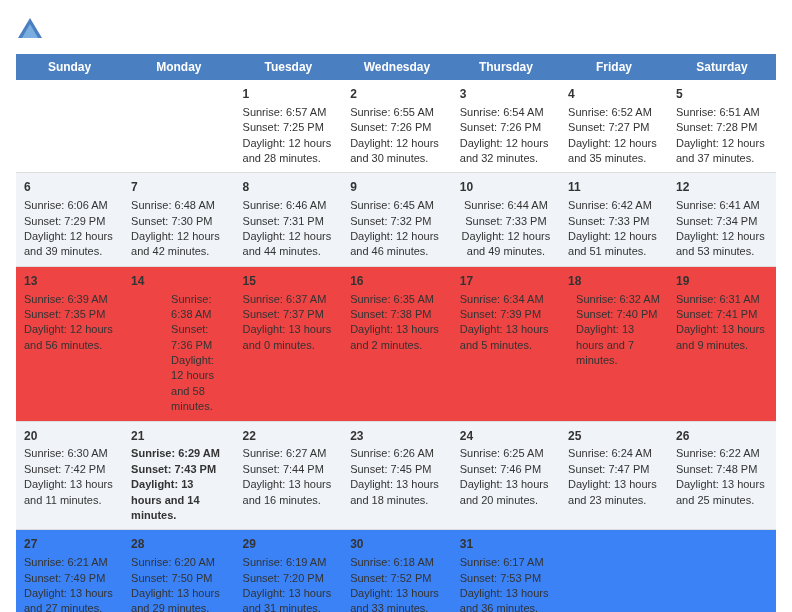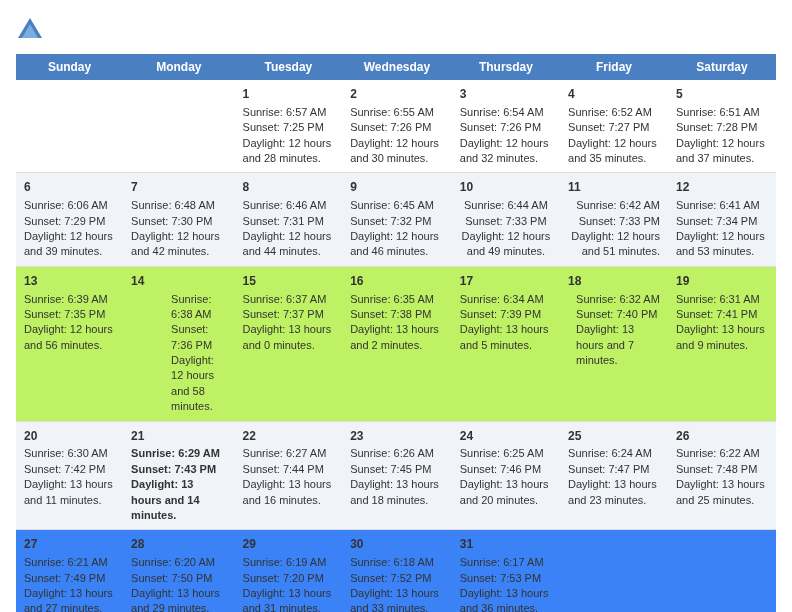--- a/index.html
+++ b/index.html
@@ -89,21 +89,21 @@
     .day-info {
       font-size: 11px;
       color: #333;
     }
     .empty-cell {
       background: #fff;
     }
     
     .week-row-1 td { background-color: #fff; }
     .week-row-2 td { background-color: #f0f4f8; }
-    .week-row-3 td { background-color: #bef264; }
+    .week-row-3 td { background-color: #ef4444; }
     .week-row-4 td { background-color: #f0f4f8; }
     .week-row-5 td { background-color: #3b82f6; }
   </style>
 </head>
 <body>
 
 <div class="header">
   <div class="logo">
     <svg class="logo-icon" viewBox="0 0 28 28" xmlns="http://www.w3.org/2000/svg">
       <polygon points="14,2 26,22 2,22" fill="#4a7fc1"></polygon>
@@ -193,21 +193,21 @@
 Daylight: 12 hours and 46 minutes.</div>
         </td>
         <td>
           <span class="day-number">10</span>
           <div class="day-info" style="white-space: pre-line; text-align: center;">Sunrise: 6:44 AM
 Sunset: 7:33 PM
 Daylight: 12 hours and 49 minutes.</div>
         </td>
         <td>
           <span class="day-number">11</span>
-          <div class="day-info" style="white-space: pre-line; text-align: right;">Sunrise: 6:42 AM
+          <div class="day-info" style="white-space: pre-line;">Sunrise: 6:42 AM
 Sunset: 7:33 PM
 Daylight: 12 hours and 51 minutes.</div>
         </td>
         <td>
           <span class="day-number">12</span>
           <div class="day-info" style="white-space: pre-line;">Sunrise: 6:41 AM
 Sunset: 7:34 PM
 Daylight: 12 hours and 53 minutes.</div>
         </td>
       </tr>

